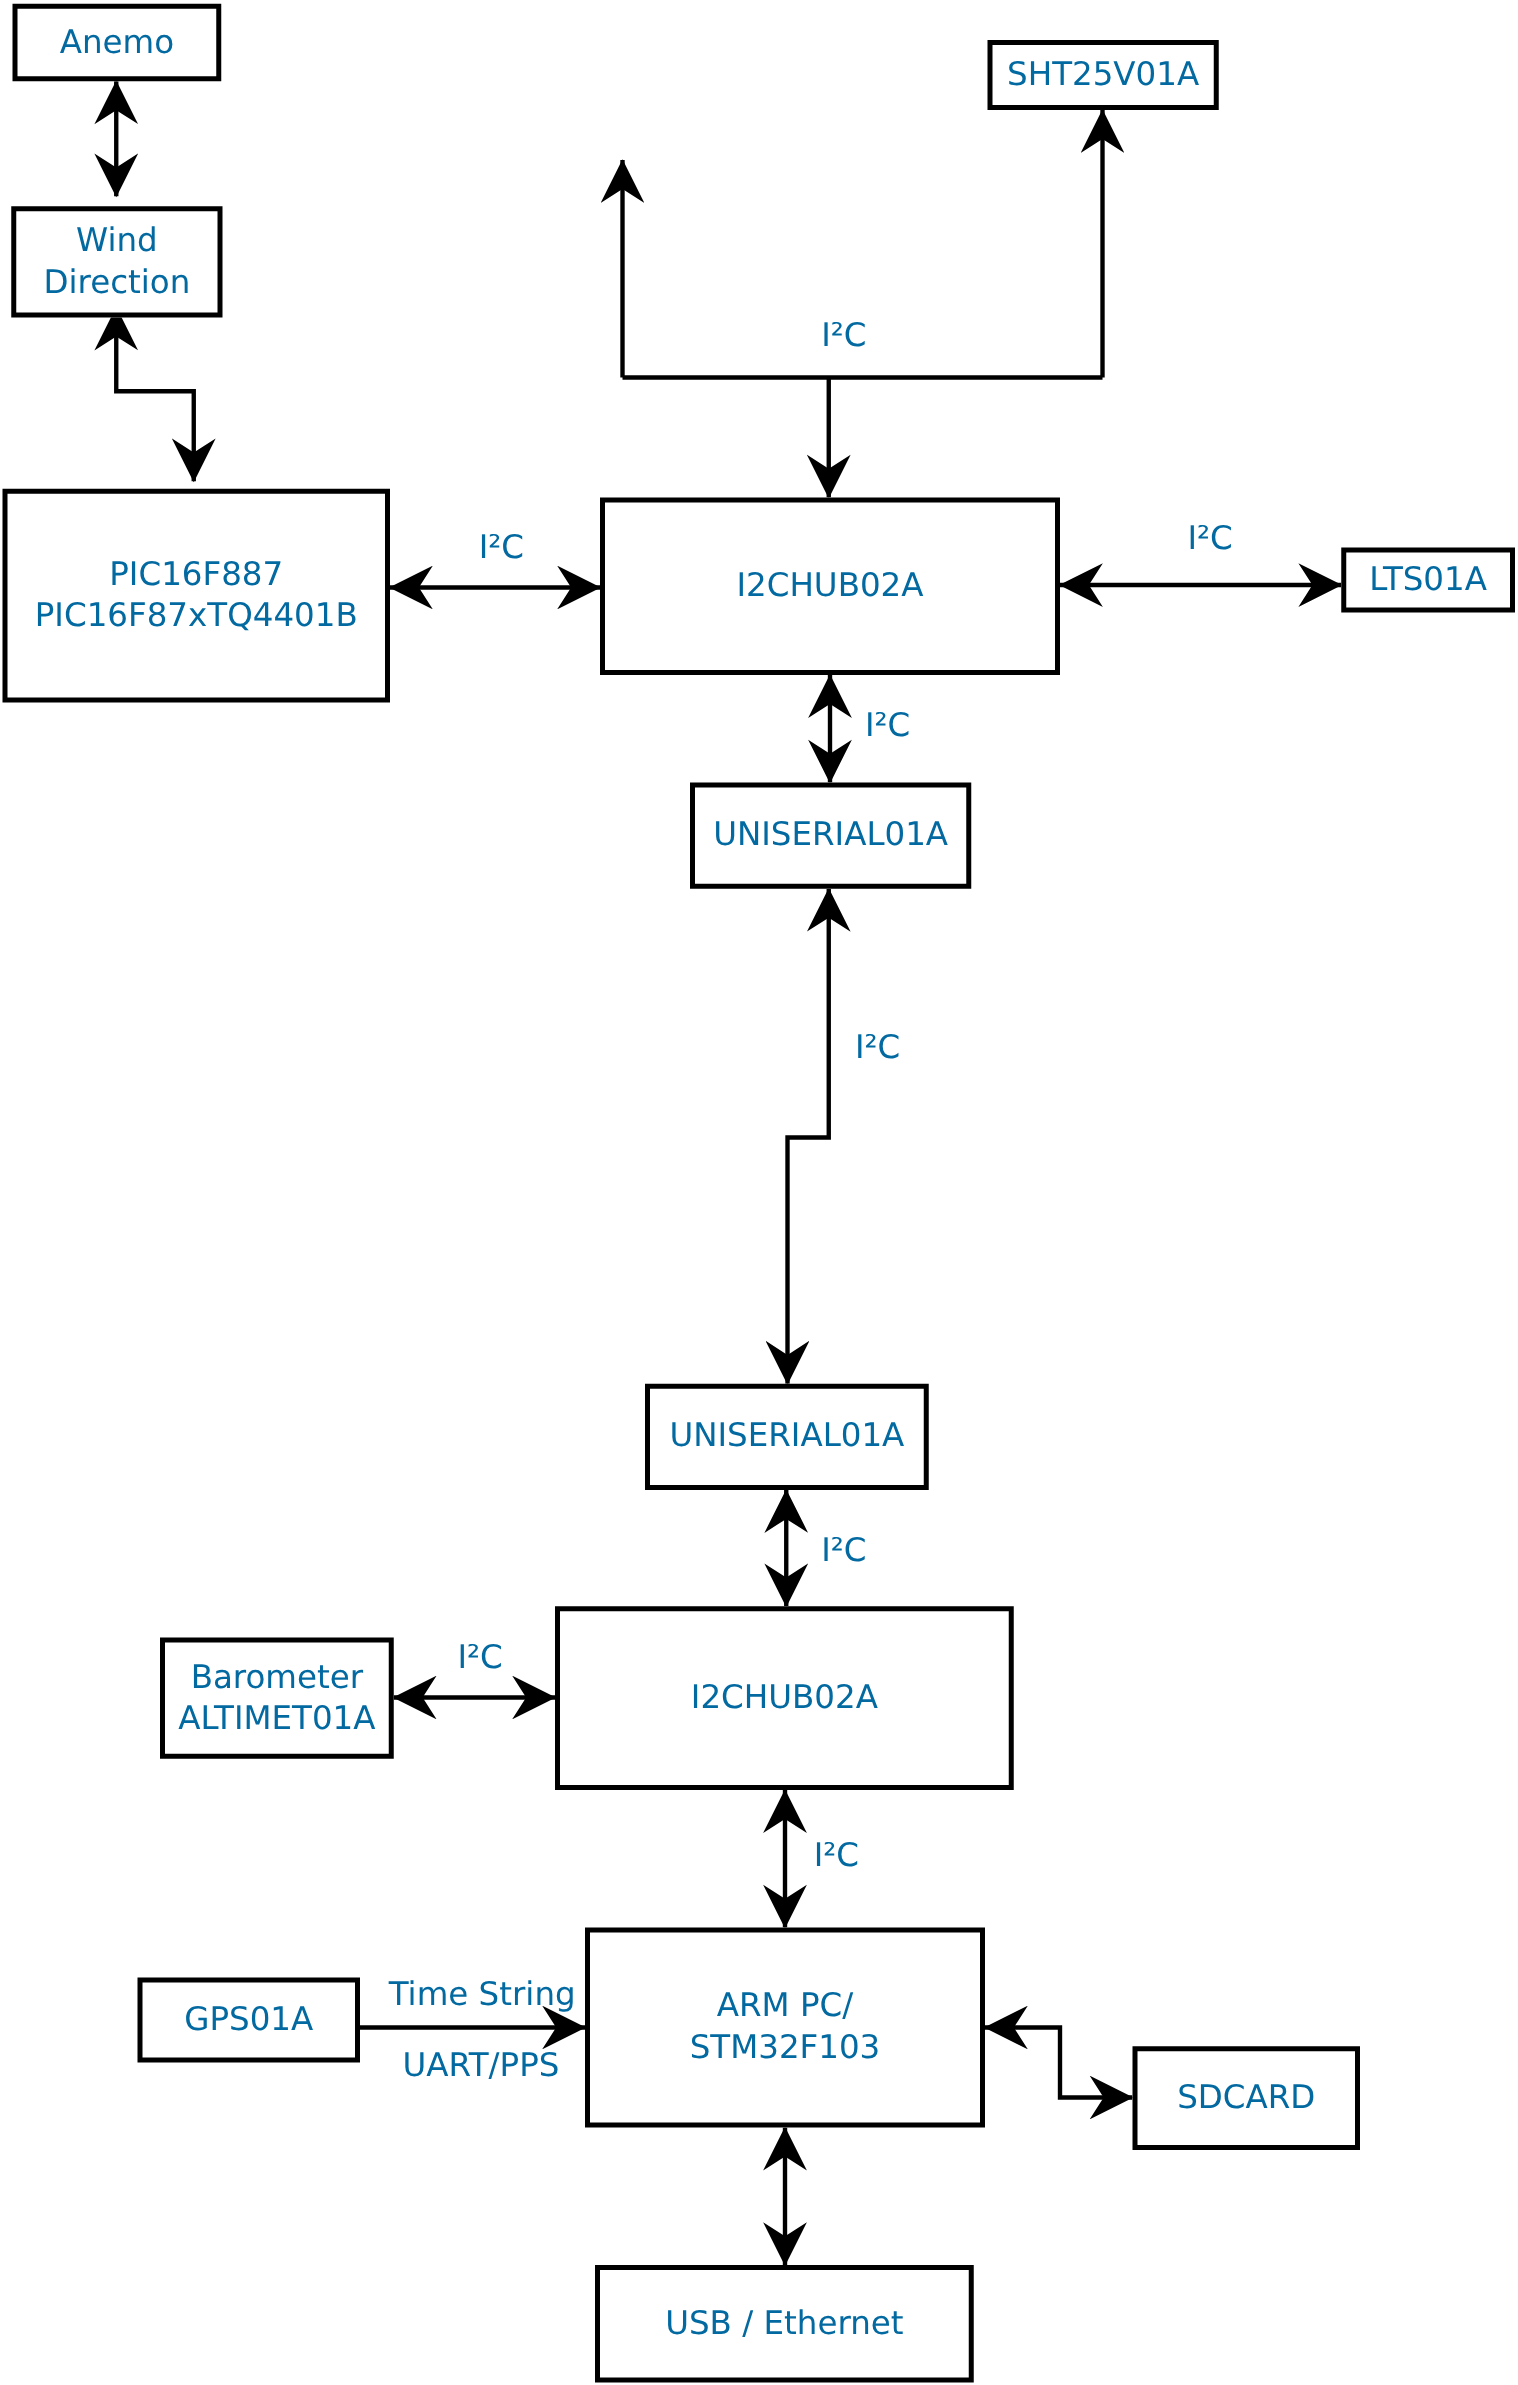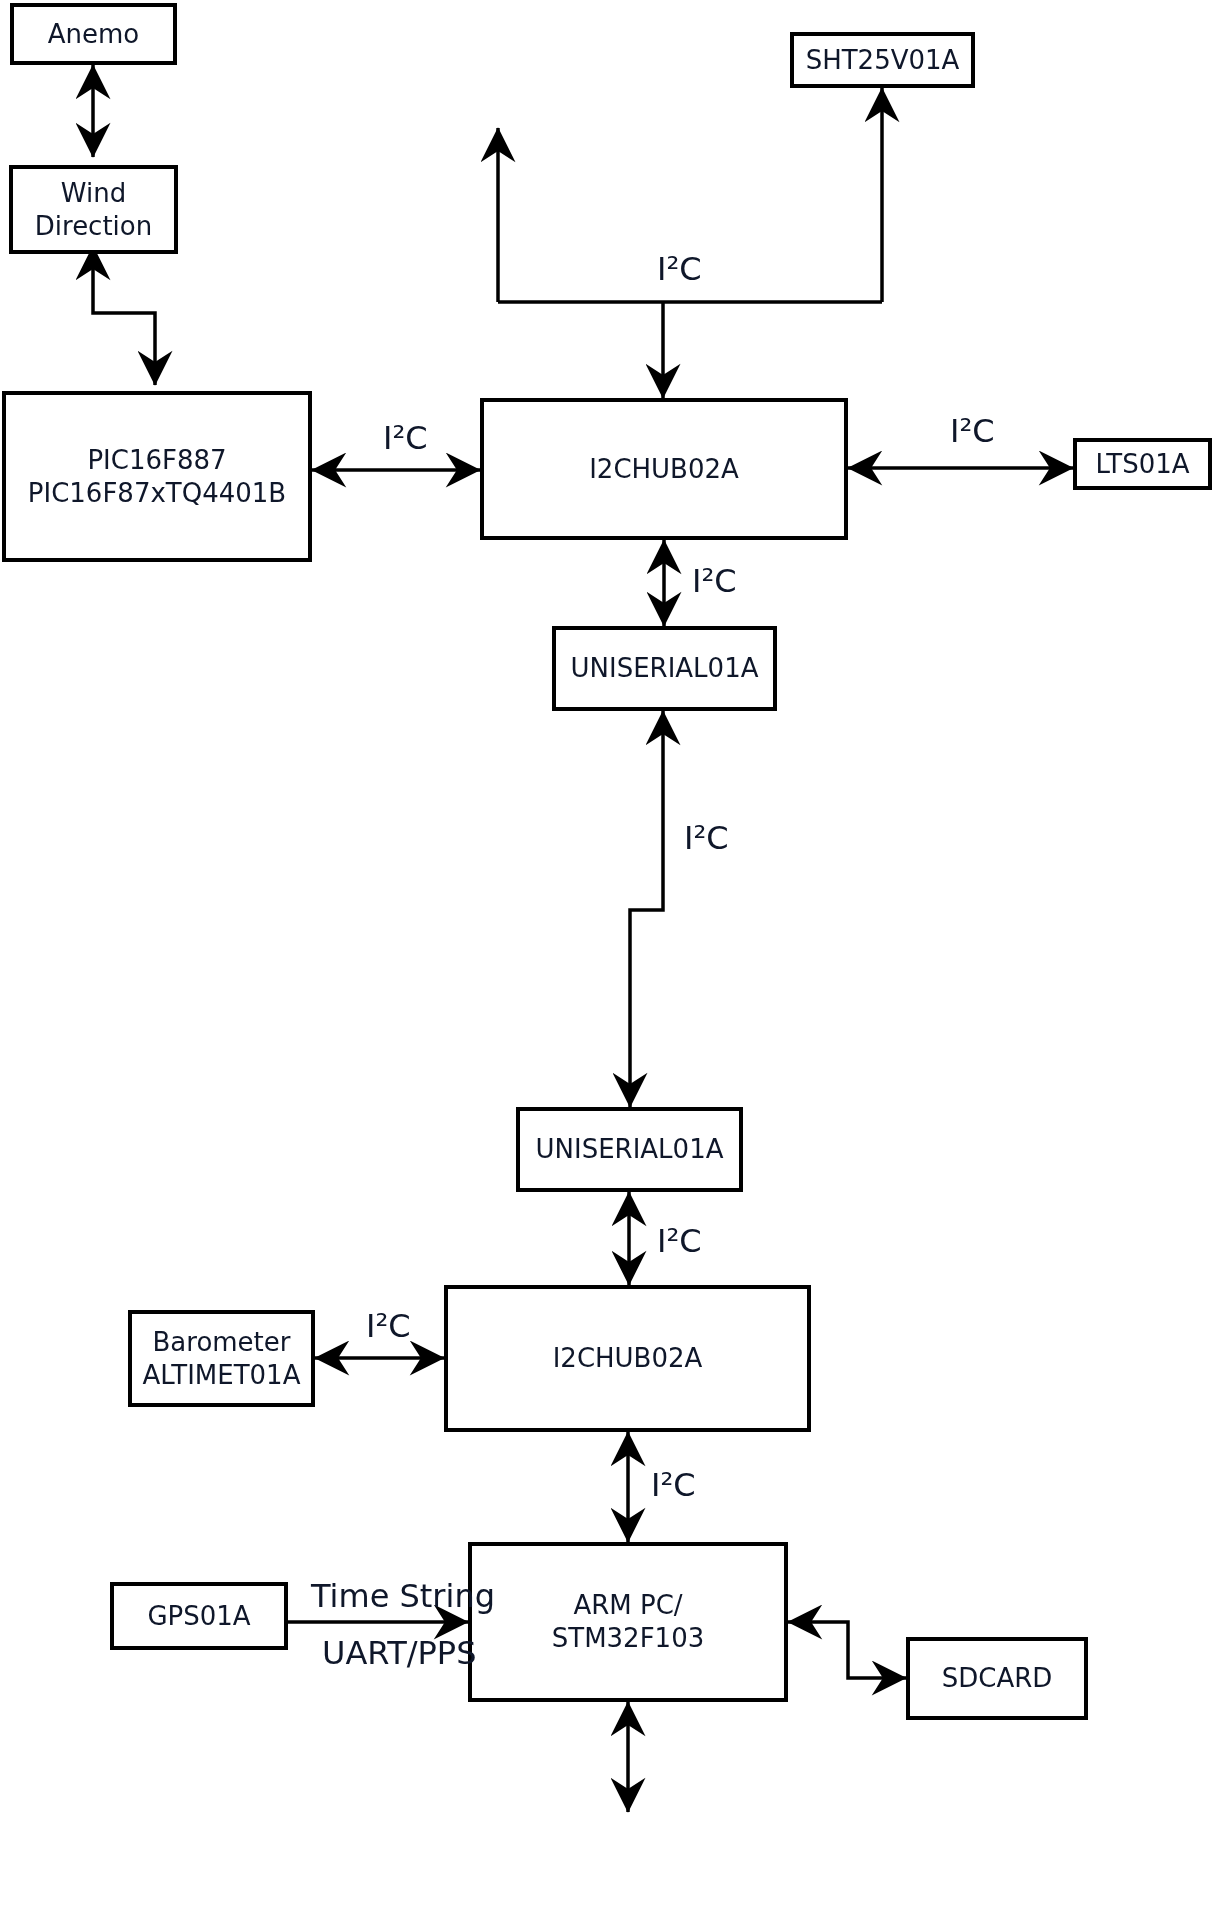--- a/index.html
+++ b/index.html
@@ -1,30 +1,30 @@
 <!DOCTYPE html>
 <html><head>
 <meta charset="utf-8">
 <style>
   html,body { margin:0; padding:0; background:#ffffff; }
   .stage {
     position:relative; width:1214px; height:1908px; background:#ffffff;
-    font-family:"DejaVu Sans", sans-serif; color:#0f172a;
+    font-family:"DejaVu Sans", sans-serif; color:#0369a1;
     overflow:hidden;
   }
   svg.wires { position:absolute; left:0; top:0; width:1214px; height:1908px; }
   .box {
     position:absolute; box-sizing:border-box;
     border:4px solid #000; background:#ffffff;
     display:flex; flex-direction:column; align-items:center; justify-content:center;
     text-align:center; font-size:26px; line-height:33px;
   }
   .box span { white-space:nowrap; display:block; }
   .lbl {
-    position:absolute; font-size:32px; line-height:26px; white-space:nowrap;
+    position:absolute; font-size:26px; line-height:26px; white-space:nowrap;
   }
 </style>
 </head>
 <body>
 
 <div class="stage">
 
   <svg class="wires" viewBox="0 0 1214 1908" xmlns="http://www.w3.org/2000/svg">
     <defs>
       <marker id="ah" viewBox="0 0 10 10" refX="9.8" refY="5" markerWidth="11" markerHeight="10" orient="auto">
@@ -117,20 +117,23 @@
 
   <div class="box" style="left:468px;top:1542px;width:320px;height:160px">
     <span>ARM PC/</span>
     <span>STM32F103</span>
   </div>
 
   <div class="box" style="left:906px;top:1637px;width:182px;height:83px">
     <span>SDCARD</span>
   </div>
 
+  <div class="box" style="left:476px;top:1812px;width:303px;height:94px">
+    <span>USB / Ethernet</span>
+  </div>
 
   <div class="lbl" style="left:657px;top:256px">I²C</div>
   <div class="lbl" style="left:383px;top:425px">I²C</div>
   <div class="lbl" style="left:950px;top:418px">I²C</div>
   <div class="lbl" style="left:692px;top:568px">I²C</div>
   <div class="lbl" style="left:684px;top:825px">I²C</div>
   <div class="lbl" style="left:657px;top:1228px">I²C</div>
   <div class="lbl" style="left:366px;top:1313px">I²C</div>
   <div class="lbl" style="left:651px;top:1472px">I²C</div>
   <div class="lbl" style="left:311px;top:1583px">Time String</div>

